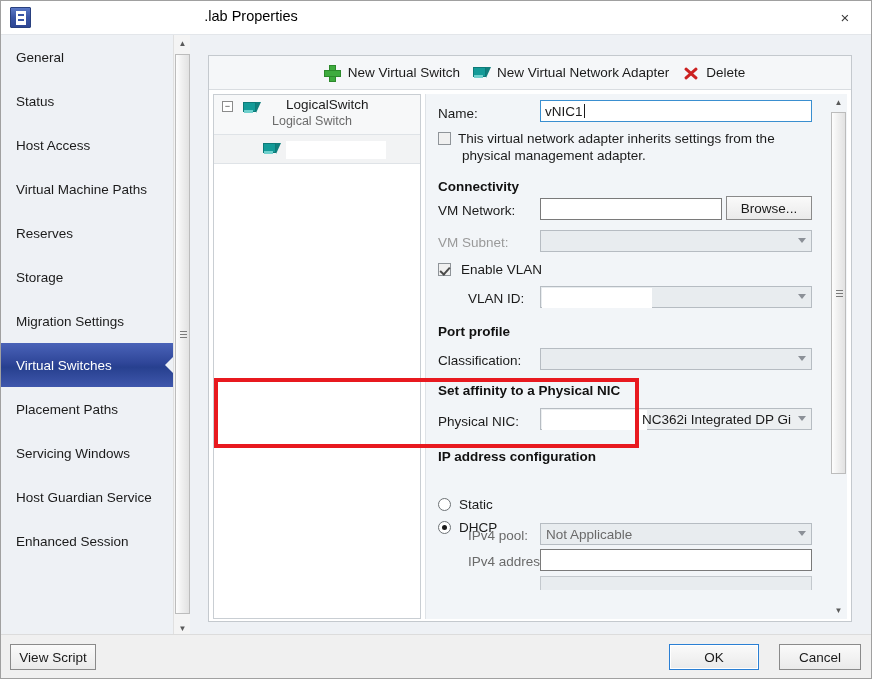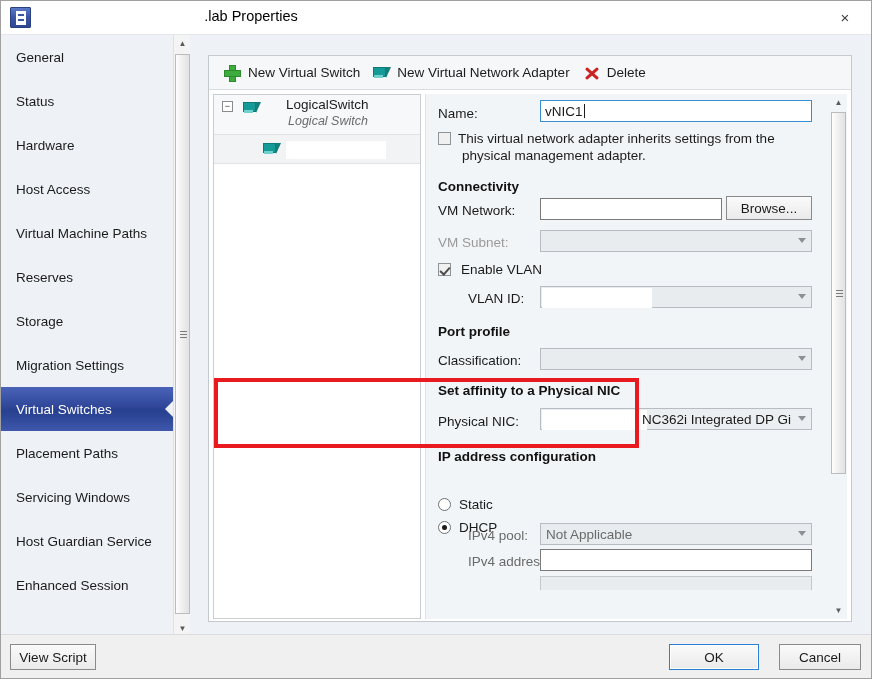--- a/index.html
+++ b/index.html
@@ -139,20 +139,21 @@
   }
 
   
   #toolbar {
     position: absolute; left: 0; top: 0;
     width: 642px; height: 34px;
     background: #f5f7f9;
     border-bottom: 1px solid #d9dde1;
     display: flex; align-items: center;
     padding-left: 8px;
+    justify-content: center;
   }
   .tb-item {
     display: flex; align-items: center;
     height: 28px; padding: 0 6px;
     font-size: 13.5px; color: #1b1b1b;
     white-space: nowrap; cursor: default;
   }
   .tb-icon { width: 20px; height: 18px; position: relative; margin-right: 5px; }
 
   
@@ -208,22 +209,22 @@
     width: 11px; height: 11px;
     border: 1px solid #8b8b8b; background: #ffffff;
     font-size: 9px; line-height: 9px; text-align: center; color: #333;
   }
   .tree-root .tree-icon { position: absolute; left: 28px; top: 4px; width: 20px; height: 16px; }
   .tree-root .t-title {
     position: absolute; left: 72px; top: 2px;
     font-size: 13.5px; color: #1b1b1b;
   }
   .tree-root .t-sub {
-    position: absolute; left: 74px; top: 19px;
-    font-size: 12.5px; font-style: italic; color: #6b6b6b;
+    position: absolute; left: 58px; top: 19px;
+    font-size: 12.5px; color: #6b6b6b;
   }
   .tree-child {
     position: relative; height: 29px;
     background: #f2f3f4;
     border-bottom: 1px solid #dfe3e7;
   }
   .tree-child .tree-icon { position: absolute; left: 48px; top: 5px; width: 20px; height: 16px; }
   .tree-child .t-label {
     position: absolute; left: 74px; top: 5px;
     font-size: 13.5px; color: #1b1b1b;
@@ -354,23 +355,20 @@
   </div>
 
   <div id="body-area">
 
     <div id="nav">
       <div class="nav-item">
           <span>General</span>
         </div>
       <div class="nav-item">
           <span>Status</span>
-        </div>
-      <div class="nav-item">
-          <span>Hardware</span>
         </div>
       <div class="nav-item">
           <span>Host Access</span>
         </div>
       <div class="nav-item">
           <span>Virtual Machine Paths</span>
         </div>
       <div class="nav-item">
           <span>Reserves</span>
         </div>

